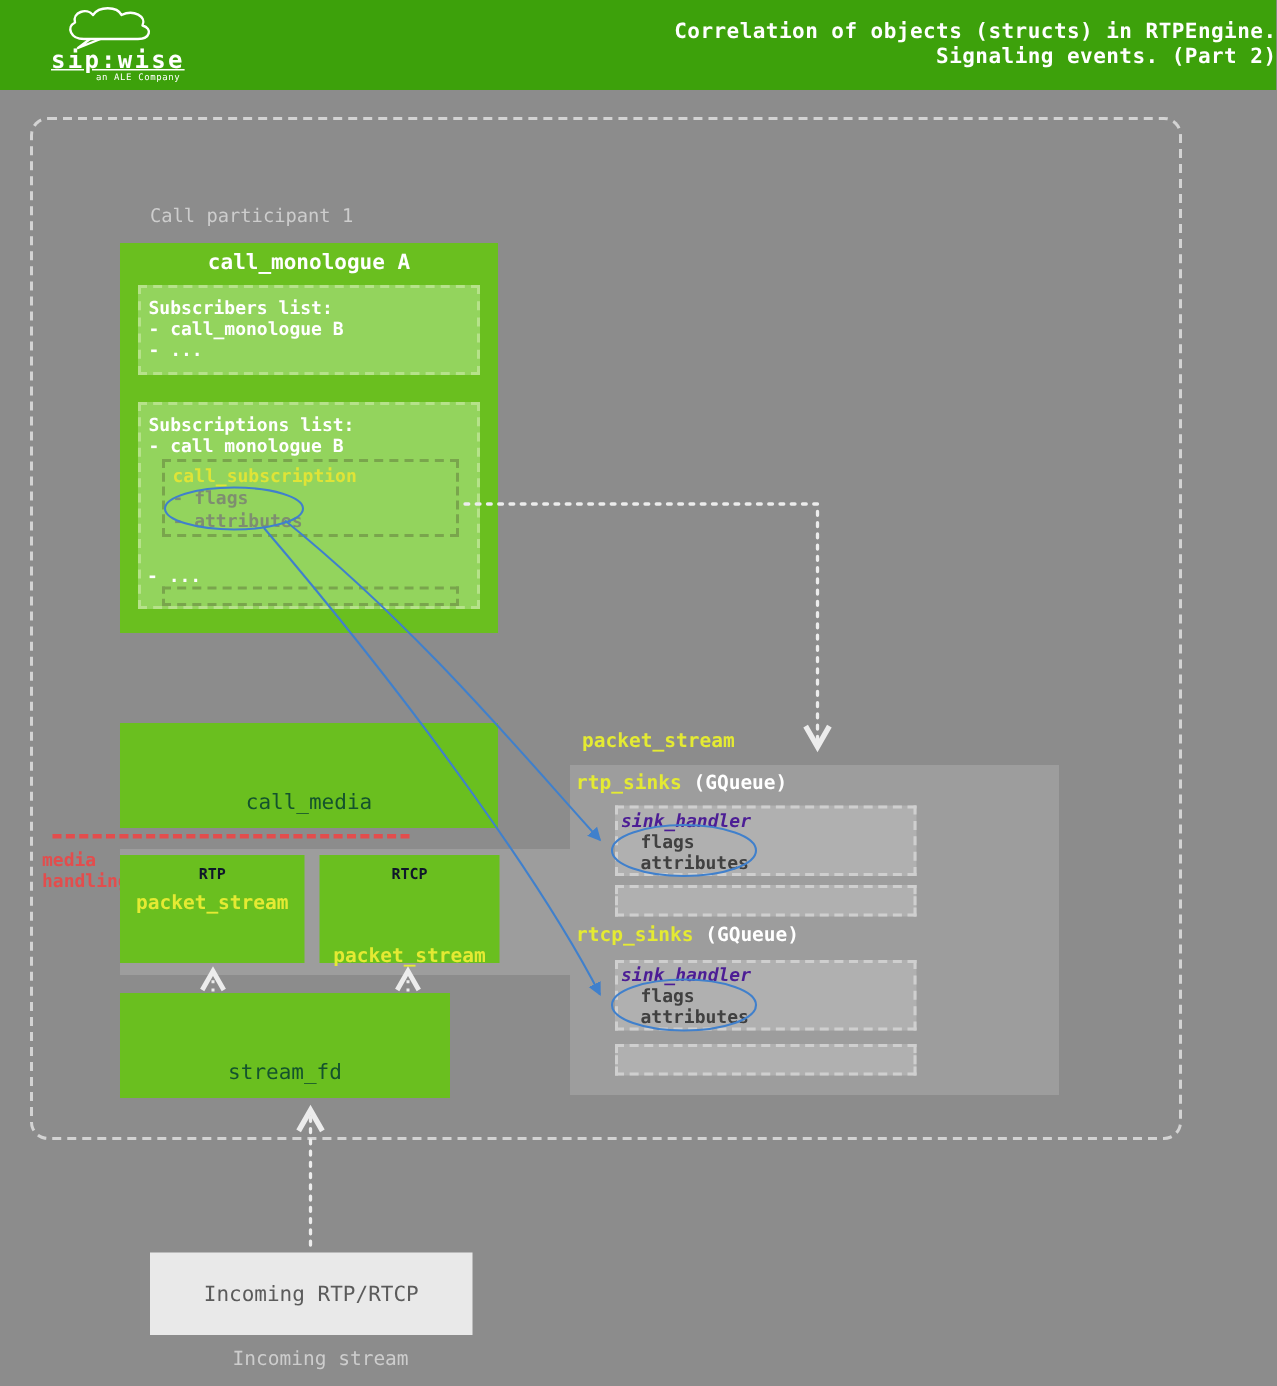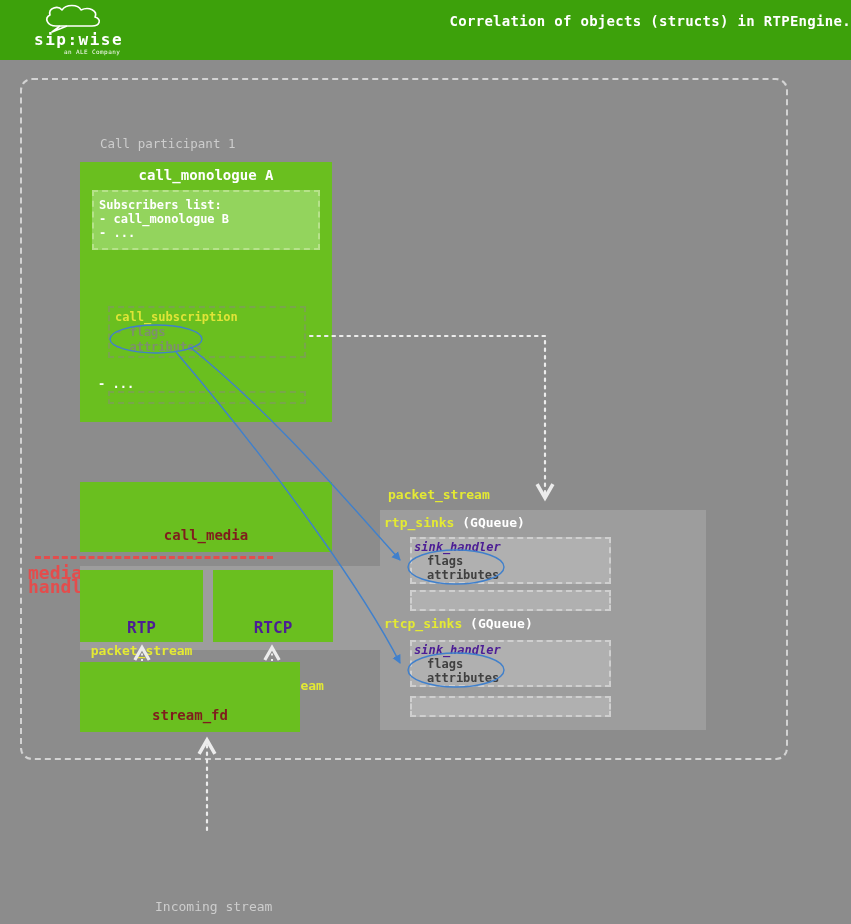--- a/index.html
+++ b/index.html
@@ -6,21 +6,21 @@
   html,body { background:#8c8c8c; }
   body { font-family:"DejaVu Sans Mono","Liberation Mono",monospace; }
   #app { position:relative; width:851px; height:924px; background:#8c8c8c; overflow:hidden; }
 
   
   #header { position:absolute; left:0; top:0; width:851px; height:60px; background:#3da10b; }
   #header-title { position:absolute; left:0; right:0; top:13px; text-align:right; color:#ffffff;
                   font-weight:bold; font-size:14px; line-height:17px; letter-spacing:0.3px; }
   #logo { position:absolute; left:34px; top:3px; width:120px; height:55px; color:#fff; }
   #logo-cloud { position:absolute; left:6px; top:1px; }
-  #logo-name { position:absolute; left:0px; top:27px; font-size:16px; font-weight:bold; letter-spacing:1.5px; }
+  #logo-name { position:absolute; left:0px; top:27px; font-size:16px; font-weight:bold; letter-spacing:1.5px;text-decoration:underline; }
   #logo-tagline { position:absolute; left:30px; top:45px; font-size:6px; letter-spacing:0.4px; }
 
   
   #frame { position:absolute; left:20px; top:78px; width:768px; height:682px;
            border:2px dashed #d3d3d3; border-radius:12px; }
 
   #participant { position:absolute; left:100px; top:136px; font-size:12.5px; color:#cdcdcd; }
 
   
   #monologue { position:absolute; left:80px; top:162px; width:252px; height:260px; background:#6abf1f; }
@@ -32,34 +32,34 @@
   #callsub { position:absolute; left:108px; top:306px; width:198px; height:52px;
              border:2px dashed #79a54c; padding:2px 0 0 5px; font-weight:bold; font-size:12px; line-height:15px; }
   #callsub .t { color:#dfe437; }
   #callsub .f { color:#7e8e70; }
   #subs-more { position:absolute; left:98px; top:377px; color:#ffffff; font-weight:bold; font-size:12px; }
   #sub-empty { position:absolute; left:108px; top:391px; width:198px; height:13px; border:2px dashed #79a54c; }
 
   
   #callmedia { position:absolute; left:80px; top:482px; width:252px; height:70px; background:#6abf1f;
                display:flex; align-items:center; justify-content:center; }
-  .yellow-title { color:#7f1d1d; font-weight:bold; font-size:14px;margin-top:36px; }
+  .yellow-title { color:#14532d; font-weight:normal; font-size:14px;margin-top:36px; }
 
   
   #redline { position:absolute; left:35px; top:556px; width:238px; border-top:3px dashed #e34d4d; }
   #medialabel { position:absolute; left:28px; top:566px; color:#e34d4d; font-weight:bold;
-                font-size:18px; line-height:14px; }
+                font-size:12px; line-height:14px; }
 
   
   #streampanel { position:absolute; left:80px; top:566px; width:300px; height:84px; background:#9d9d9d; }
   .pktbox { position:absolute; top:570px; height:72px; background:#6abf1f; display:flex;
             flex-direction:column; align-items:center; padding-top:8px; gap:6px; }
   #rtpbox { left:80px; width:123px; }
   #rtcpbox { left:213px; width:120px;gap:41px; }
-  .proto { color:#4c1d95; font-weight:bold; font-size:16px;margin-top:40px; }
+  .proto { color:#0f172a; font-weight:bold; font-size:10px; }
   .pktname { color:#e4ea33; font-weight:bold; font-size:13px; }
 
   #streamfd { position:absolute; left:80px; top:662px; width:220px; height:70px; background:#6abf1f;
               display:flex; align-items:center; justify-content:center; }
 
   
   #pslabel { position:absolute; left:388px; top:487px; color:#e4ea33; font-weight:bold; font-size:13px; }
   #sinkspanel { position:absolute; left:380px; top:510px; width:326px; height:220px; background:#9d9d9d; }
   .sinks-h { position:absolute; font-size:13px; font-weight:bold; color:#ffffff;text-align:right; }
   .sinks-h .n { color:#e4ea33; }
@@ -91,34 +91,39 @@
     <div id="logo">
       <svg id="logo-cloud" width="74" height="30" viewBox="0 0 74 30">
         <path d="M16 22 C7 22 4 14 10 11 C8 4 18 1 22 6 C26 0 38 0 41 6 C49 2 58 7 55 13 C62 15 60 22 52 22 Z" fill="none" stroke="#ffffff" stroke-width="1.6" stroke-linejoin="round"></path>
         <path d="M20 22 L12 28 L27 22" fill="none" stroke="#ffffff" stroke-width="1.6" stroke-linejoin="round"></path>
       </svg>
       <div id="logo-name">sip:wise</div>
       <div id="logo-tagline">an ALE Company</div>
     </div>
     <div id="header-title">
       <div>Correlation of objects (structs) in RTPEngine.</div>
+      <div>Signaling events. (Part 2)</div>
     </div>
   </div>
 
   <div id="frame"></div>
 
   <div id="participant">Call participant 1</div>
 
   <div id="monologue">
     <div id="monologue-title">call_monologue A</div>
   </div>
   <div id="subscribers" class="green-inner">
     <div>Subscribers list:</div>
     <div>- call_monologue B</div>
     <div>- ...</div>
+  </div>
+  <div id="subscriptions" class="green-inner">
+    <div>Subscriptions list:</div>
+    <div>- call monologue B</div>
   </div>
   <div id="callsub">
     <div class="t">call_subscription</div>
     <div class="f">- flags</div>
     <div class="f">- attributes</div>
   </div>
   <div id="subs-more">- ...</div>
   <div id="sub-empty"></div>
 
   <div id="callmedia">
@@ -161,20 +166,23 @@
     <span class="n">rtcp_sinks</span>
     <span>(GQueue)</span>
   </div>
   <div id="handler2" class="handler">
     <span class="ht">sink_handler</span>
     <span class="hf">flags</span>
     <span class="hf">attributes</span>
   </div>
   <div id="empty2" class="slot"></div>
 
+  <div id="incoming">
+    <div>Incoming RTP/RTCP</div>
+  </div>
   <div id="packetslabel">Incoming stream</div>
 
   <svg id="overlay" width="851" height="924" viewBox="0 0 851 924">
     <defs>
       <marker id="chevW" markerWidth="9" markerHeight="9" viewBox="0 0 10 10" refX="6" refY="5" orient="auto">
         <path d="M1 1 L8 5 L1 9" fill="none" stroke="#ececec" stroke-width="1.8"></path>
       </marker>
       <marker id="arrB" markerWidth="8" markerHeight="8" viewBox="0 0 10 10" refX="7" refY="5" orient="auto">
         <path d="M0 1 L8 5 L0 9 Z" fill="#4080cc"></path>
       </marker>

